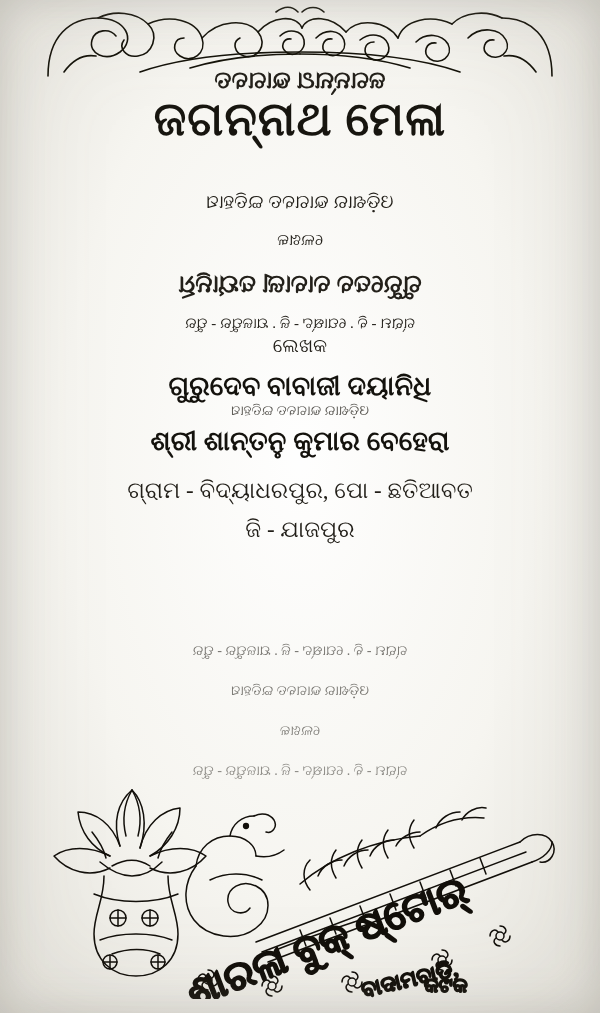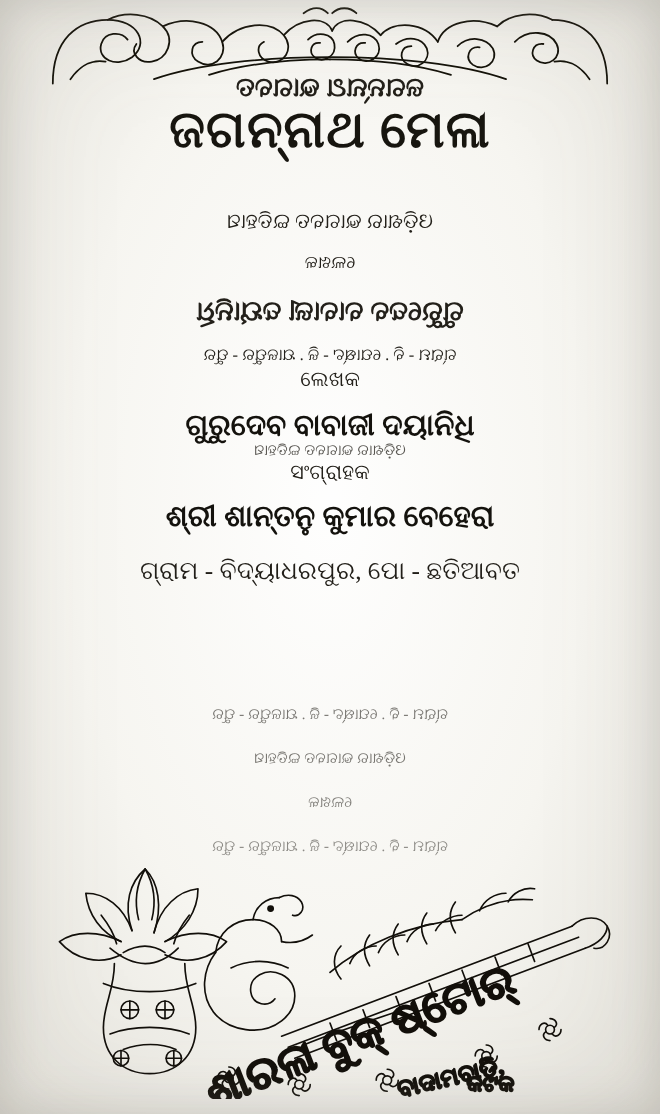--- a/index.html
+++ b/index.html
@@ -197,25 +197,25 @@
 
   <div class="content">
 
     <div class="main-title">ଜଗନ୍ନାଥ ମେଳା</div>
 
     <div class="credits">
       <div class="label-small">ଲେଖକ</div>
       <div class="gap-b"></div>
       <div class="name-big">ଗୁରୁଦେବ ବାବାଜୀ ଦୟାନିଧି</div>
       <div class="gap-a"></div>
-      <div class="label-small">ସଂଗ୍ରାହକ</div>
       <div class="gap-b"></div>
       <div class="name-big">ଶ୍ରୀ ଶାନ୍ତନୁ କୁମାର ବେହେରା</div>
       <div class="gap-a"></div>
       <div class="address">ଗ୍ରାମ - ବିଦ୍ୟାଧରପୁର, ପୋ - ଛତିଆବତ</div>
+      <div class="address">ଜି - ଯାଜପୁର</div>
     </div>
 
   </div>
 
   <div class="logo-block">
     <svg viewBox="0 0 600 245" fill="none" stroke="#120f0a" stroke-width="1.5" stroke-linecap="round" stroke-linejoin="round">
 
       <g>
         <path d="M120 92 C112 68 118 48 132 36 C144 48 148 70 140 94"></path>
         <path d="M140 94 C146 70 162 56 180 54 C180 74 168 92 150 102"></path>

